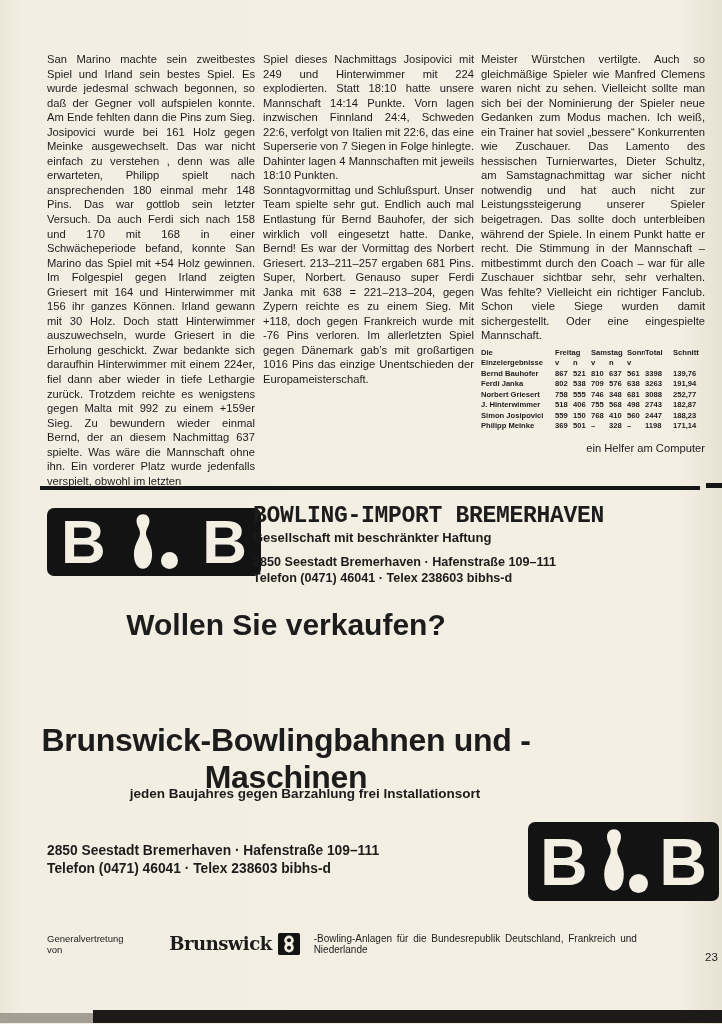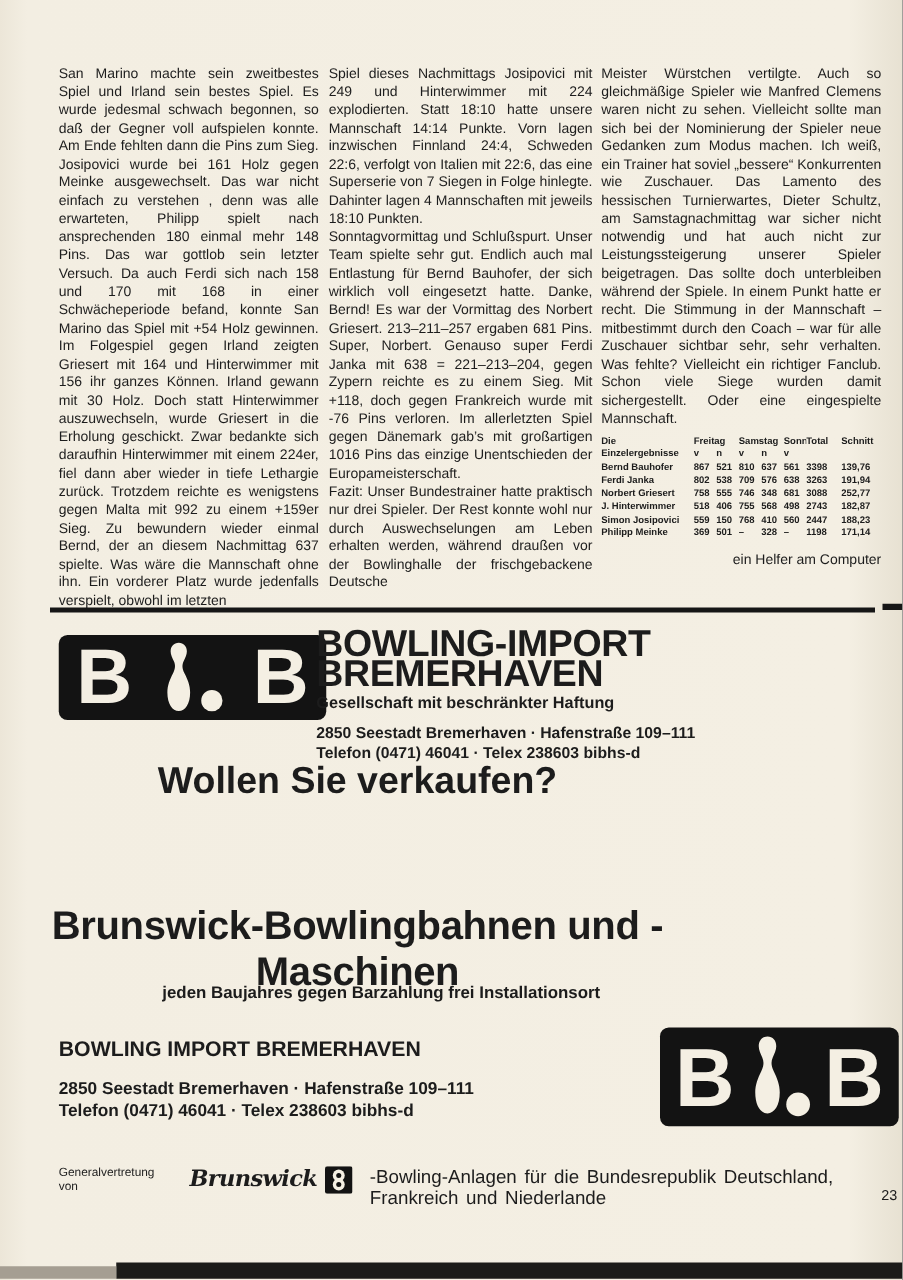--- a/index.html
+++ b/index.html
@@ -38,58 +38,57 @@
   .bb-large .bb-pin { left:2px; top:5px; height:57px; width:26px; }
   .bb-large .bb-ball { right:2px; bottom:7px; width:17px; height:17px; }
 
   .bb-small { left:528px; top:822px; width:167px; height:79px; padding:0 12px; }
   .bb-small .bb-letter { font-size:66px; line-height:70px; }
   .bb-small .bb-mid { width:50px; }
   .bb-small .bb-pin { left:1px; top:6px; height:64px; width:28px; }
   .bb-small .bb-ball { right:1px; bottom:8px; width:19px; height:19px; }
 
   .ad-top-text { position:absolute; left:253px; top:504px; width:440px; }
-  .ad-top-title { font-size:30px; font-weight:bold; letter-spacing:-0.3px; line-height:24px; }
+  .ad-top-title { font-size:23px; font-weight:bold; letter-spacing:-0.3px; line-height:24px;font-family:Liberation Mono, monospace; }
   .ad-top-sub { font-size:13px; font-weight:bold; margin-top:2px; }
   .ad-top-addr1 { font-size:12.6px; font-weight:bold; margin-top:10px; }
   .ad-top-addr2 { font-size:12.6px; font-weight:bold; margin-top:2px; }
 
   .center-line { position:absolute; left:0; width:572px; text-align:center; font-weight:bold; }
   .headline1 { top:608px; font-size:30px; }
   .subline1  { top:683px; font-size:13.5px; }
   .headline2 { top:722px; font-size:32px; letter-spacing:-0.3px; }
   .subline2  { top:786px; font-size:13.5px;padding-left:19px; }
 
   .ad-bottom { position:absolute; left:47px; top:830px; width:470px; }
   .ad-bottom-title { font-size:17px; font-weight:bold; }
   .ad-bottom-addr1 { font-size:13.8px; font-weight:bold; margin-top:13px; }
   .ad-bottom-addr2 { font-size:13.8px; font-weight:bold; margin-top:3px; }
 
   .footer { position:absolute; left:47px; top:933px; width:640px; display:flex; }
   .footer-prefix { font-size:9.5px; word-spacing:2px; }
-  .brunswick-script { font-family:"DejaVu Serif", serif; font-style:italic; font-weight:bold; font-size:18px; margin:0 6px 0 28px; letter-spacing:-0.5px; }
+  .brunswick-script { font-family:"DejaVu Serif", serif; font-weight:bold; font-size:18px; margin:0 6px 0 28px; letter-spacing:-0.5px; }
   .brunswick-mark { width:22px; height:22px; margin-right:14px; flex:0 0 auto; }
-  .footer-suffix { font-size:15px; word-spacing:2px; }
+  .footer-suffix { font-size:10px; word-spacing:2px; }
 
   .page-number { position:absolute; left:685px; top:951px; font-size:11.5px;margin-left:20px; }
   .scan-bar-dark { position:absolute; left:93px; top:1010px; width:629px; height:13px; background:#1c1b19; }
   .scan-bar-light { position:absolute; left:0; top:1013px; width:93px; height:10px; background:#a59e92; }
 </style>
 </head>
 <body>
 
 <div class="page">
 
   <div class="col col1">
     <p>San Marino machte sein zweitbestes Spiel und Irland sein bestes Spiel. Es wurde jedesmal schwach begonnen, so daß der Gegner voll aufspielen konnte. Am Ende fehlten dann die Pins zum Sieg. Josipovici wurde bei 161 Holz gegen Meinke ausgewechselt. Das war nicht einfach zu verstehen , denn was alle erwarteten, Philipp spielt nach ansprechenden 180 einmal mehr 148 Pins. Das war gottlob sein letzter Versuch. Da auch Ferdi sich nach 158 und 170 mit 168 in einer Schwächeperiode befand, konnte San Marino das Spiel mit +54 Holz gewinnen. Im Folgespiel gegen Irland zeigten Griesert mit 164 und Hinterwimmer mit 156 ihr ganzes Können. Irland gewann mit 30 Holz. Doch statt Hinterwimmer auszuwechseln, wurde Griesert in die Erholung geschickt. Zwar bedankte sich daraufhin Hinterwimmer mit einem 224er, fiel dann aber wieder in tiefe Lethargie zurück. Trotzdem reichte es wenigstens gegen Malta mit 992 zu einem +159er Sieg. Zu bewundern wieder einmal Bernd, der an diesem Nachmittag 637 spielte. Was wäre die Mannschaft ohne ihn. Ein vorderer Platz wurde jedenfalls verspielt, obwohl im letzten</p>
   </div>
   <div class="col col2">
     <p>Spiel dieses Nachmittags Josipovici mit 249 und Hinterwimmer mit 224 explodierten. Statt 18:10 hatte unsere Mannschaft 14:14 Punkte. Vorn lagen inzwischen Finnland 24:4, Schweden 22:6, verfolgt von Italien mit 22:6, das eine Superserie von 7 Siegen in Folge hinlegte. Dahinter lagen 4 Mannschaften mit jeweils 18:10 Punkten.</p>
     <p>Sonntagvormittag und Schlußspurt. Unser Team spielte sehr gut. Endlich auch mal Entlastung für Bernd Bauhofer, der sich wirklich voll eingesetzt hatte. Danke, Bernd! Es war der Vormittag des Norbert Griesert. 213–211–257 ergaben 681 Pins. Super, Norbert. Genauso super Ferdi Janka mit 638 = 221–213–204, gegen Zypern reichte es zu einem Sieg. Mit +118, doch gegen Frankreich wurde mit -76 Pins verloren. Im allerletzten Spiel gegen Dänemark gab’s mit großartigen 1016 Pins das einzige Unentschieden der Europameisterschaft.</p>
-    <p>Fazit: Unser Bundestrainer hatte praktisch nur drei Spieler. Der Rest konnte wohl nur durch Auswechselungen am Leben erhalten werden, während draußen vor der Bowlinghalle der frischgebackene Deutsche</p>
   </div>
   <div class="col col3">
     <p>Meister Würstchen vertilgte. Auch so gleichmäßige Spieler wie Manfred Clemens waren nicht zu sehen. Vielleicht sollte man sich bei der Nominierung der Spieler neue Gedanken zum Modus machen. Ich weiß, ein Trainer hat soviel „bessere“ Konkurrenten wie Zuschauer. Das Lamento des hessischen Turnierwartes, Dieter Schultz, am Samstagnachmittag war sicher nicht notwendig und hat auch nicht zur Leistungssteigerung unserer Spieler beigetragen. Das sollte doch unterbleiben während der Spiele. In einem Punkt hatte er recht. Die Stimmung in der Mannschaft – mitbestimmt durch den Coach – war für alle Zuschauer sichtbar sehr, sehr verhalten. Was fehlte? Vielleicht ein richtiger Fanclub. Schon viele Siege wurden damit sichergestellt. Oder eine eingespielte Mannschaft.</p>
 
     <table class="results">
       <colgroup>
         <col class="c-name">
           <col class="c-v">
           <col class="c-v">
           <col class="c-v">
@@ -206,21 +205,20 @@
     <div class="ad-top-sub">Gesellschaft mit beschränkter Haftung</div>
     <div class="ad-top-addr1">2850 Seestadt Bremerhaven · Hafenstraße 109–111</div>
     <div class="ad-top-addr2">Telefon (0471) 46041 · Telex 238603 bibhs-d</div>
   </div>
 
   <div class="center-line headline1">Wollen Sie verkaufen?</div>
   <div class="center-line headline2">Brunswick-Bowlingbahnen und -Maschinen</div>
   <div class="center-line subline2">jeden Baujahres gegen Barzahlung frei Installationsort</div>
 
   <div class="ad-bottom">
-    <div class="ad-bottom-title">BOWLING IMPORT BREMERHAVEN</div>
     <div class="ad-bottom-addr1">2850 Seestadt Bremerhaven · Hafenstraße 109–111</div>
     <div class="ad-bottom-addr2">Telefon (0471) 46041 · Telex 238603 bibhs-d</div>
   </div>
 
   <div class="bb-logo bb-small">
     <span class="bb-letter">B</span>
     <span class="bb-mid">
       <svg class="bb-pin" viewBox="0 0 40 100" preserveAspectRatio="none">
         <path fill="#f4efe3" d="M20 2 C26 2 30 7 30 14 C30 19 28 23 26 28 C24 33 24 38 27 45 C31 54 34 62 34 72 C34 88 28 98 20 98 C12 98 6 88 6 72 C6 62 9 54 13 45 C16 38 16 33 14 28 C12 23 10 19 10 14 C10 7 14 2 20 2 Z"></path>
       </svg>

